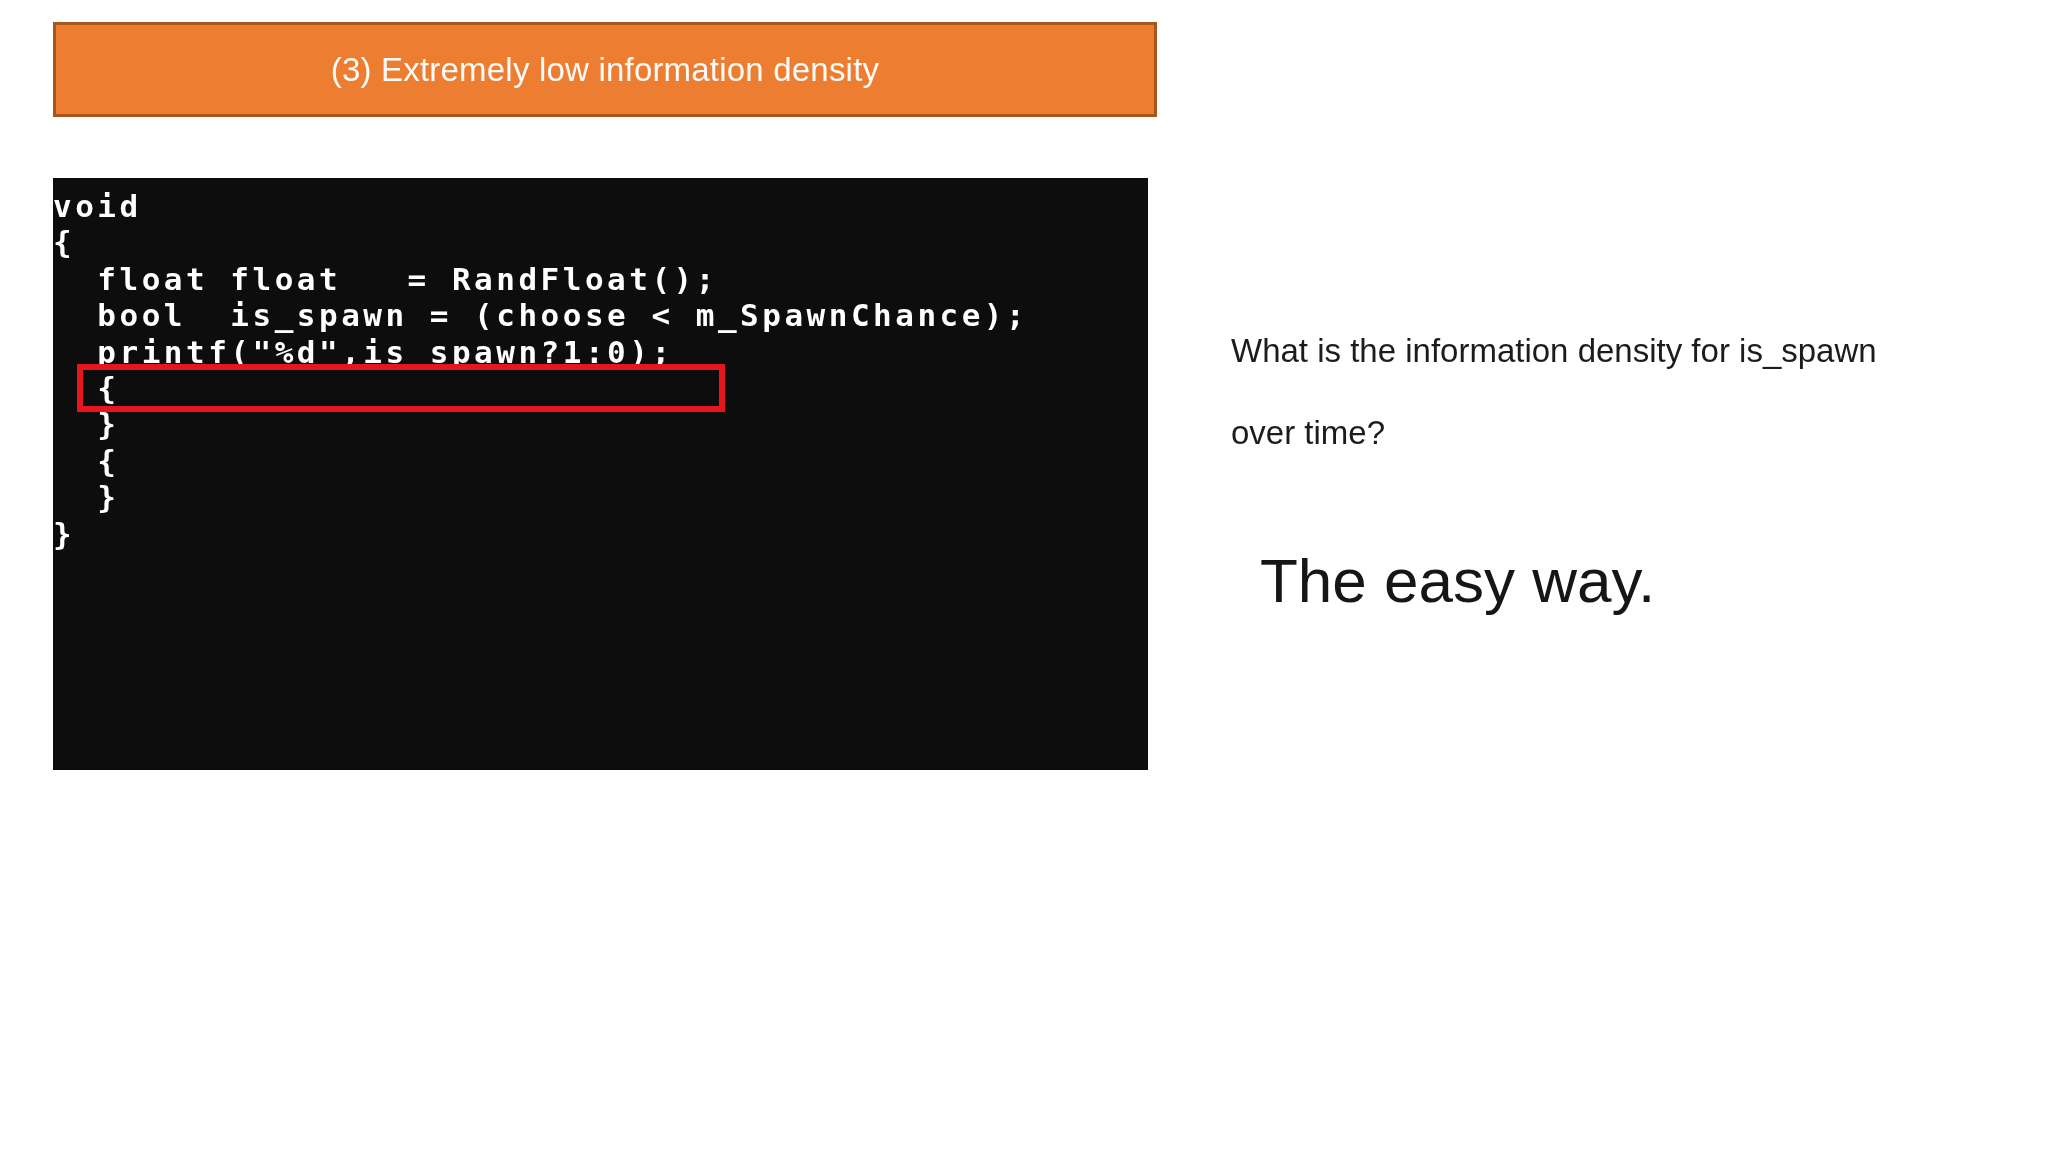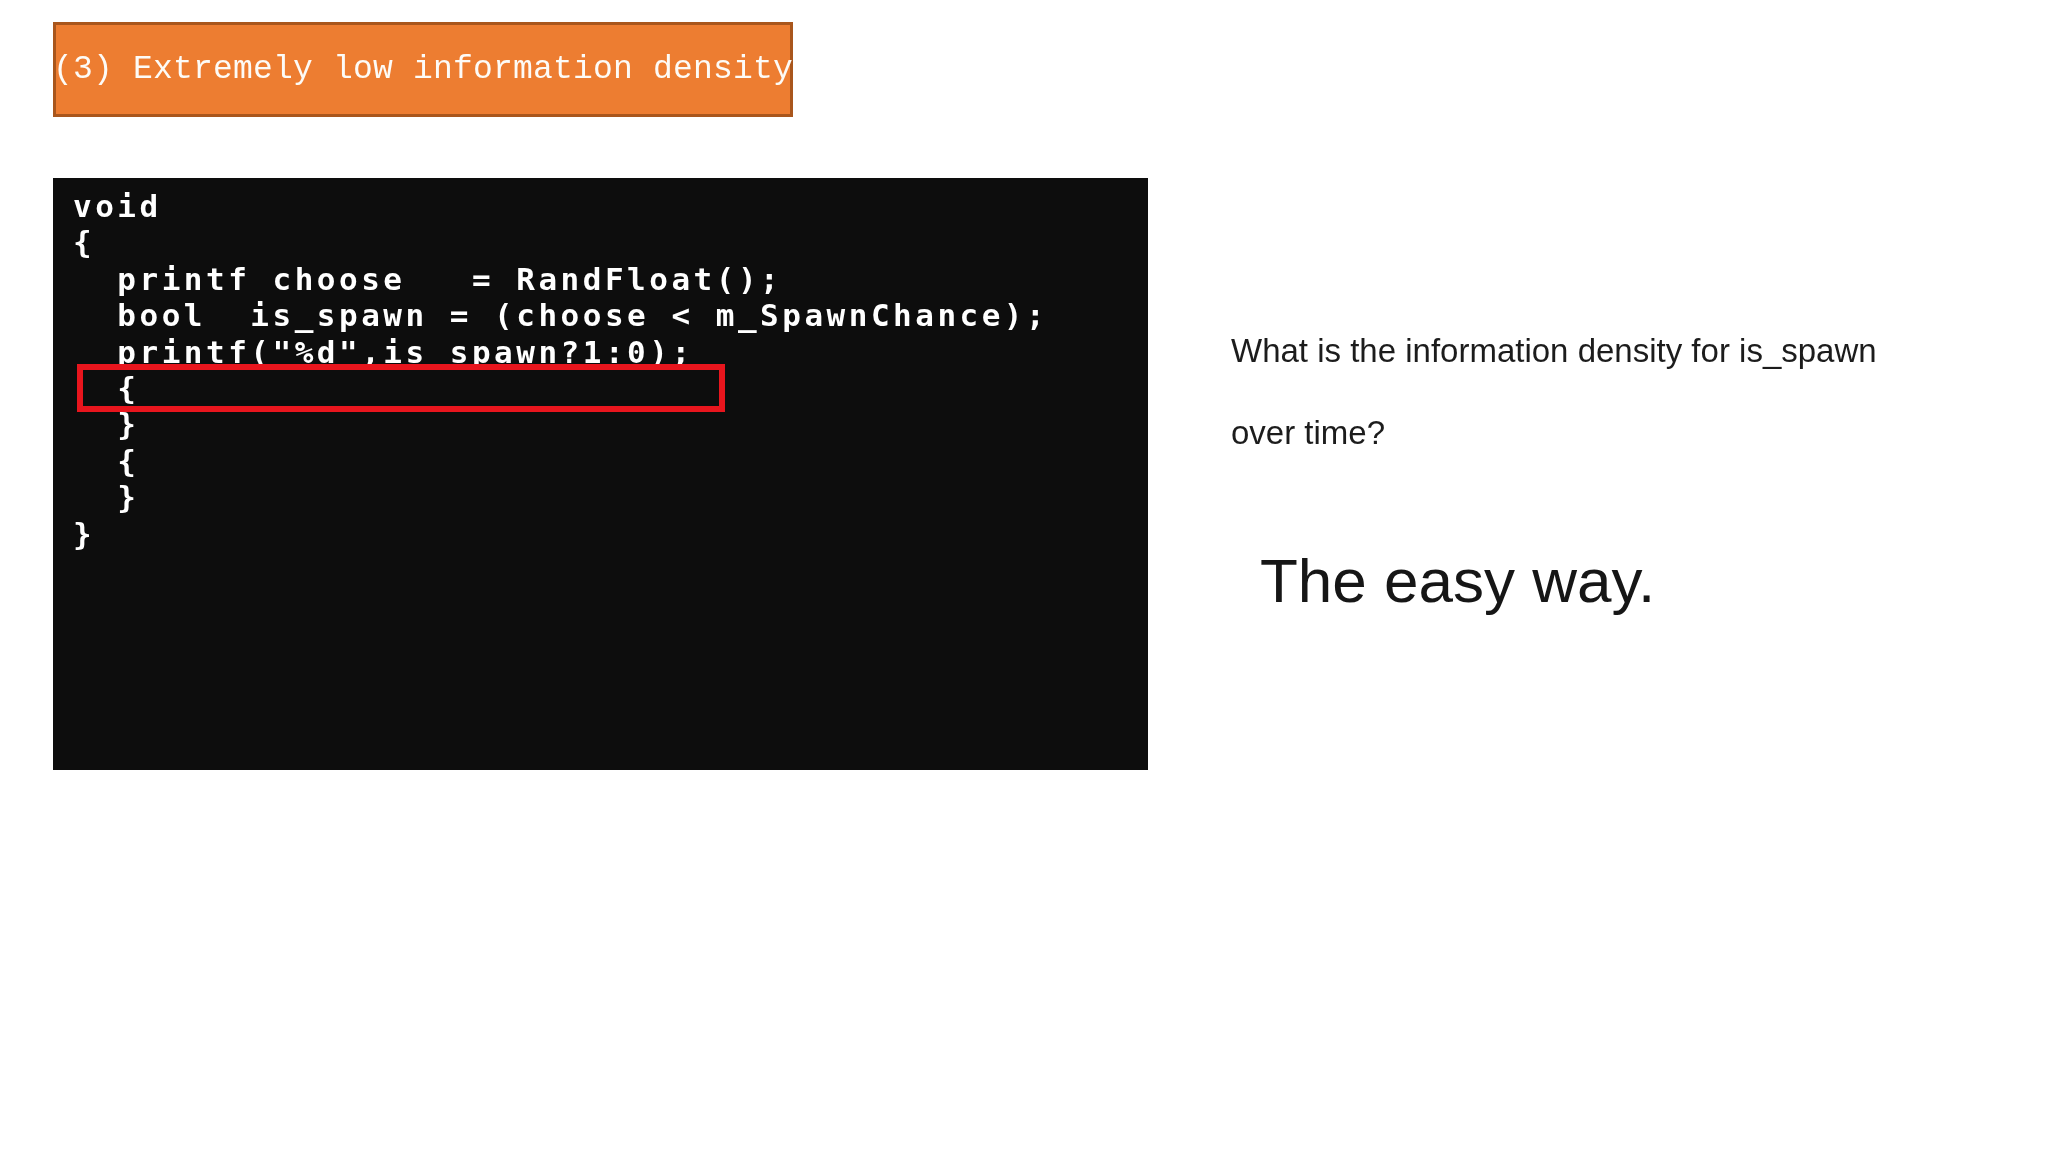--- a/index.html
+++ b/index.html
@@ -14,47 +14,46 @@
     height: 1152px;
     background: #ffffff;
     overflow: hidden;
   }
 
   
   .banner {
     position: absolute;
     left: 53px;
     top: 22px;
-    width: 740px;
+    width: 1104px;
     height: 95px;
     box-sizing: border-box;
     background: #ED7D31;
     border: 3px solid #A9561C;
     display: flex;
     align-items: center;
     justify-content: center;
-    font-family: Liberation Mono, monospace;
   }
   .banner-label {
     color: #FDFBF7;
     font-size: 33px;
     letter-spacing: 0.2px;
     white-space: nowrap;
   }
 
   
   .code-block {
     position: absolute;
     left: 53px;
     top: 178px;
     width: 1095px;
     height: 592px;
     box-sizing: border-box;
     background: #0D0D0D;
-    padding: 10px 0 0 20px;
+    padding: 10px 0 0 0;
     overflow: hidden;
   }
   .code-line {
     font-family: "DejaVu Sans Mono", monospace;
     font-weight: bold;
     font-size: 31px;
     line-height: 36.4px;
     letter-spacing: 3.5px;
     color: #FFFFFF;
     white-space: pre;
@@ -98,21 +97,21 @@
 
 <div class="slide">
 
   <div class="banner">
     <span class="banner-label">(3) Extremely low information density</span>
   </div>
 
   <div class="code-block">
     <div class="code-line">void</div>
     <div class="code-line">{</div>
-    <div class="code-line">  printf choose   = RandFloat();</div>
+    <div class="code-line">  float float   = RandFloat();</div>
     <div class="code-line">  bool  is_spawn = (choose &lt; m_SpawnChance);</div>
     <div class="code-line">  printf("%d",is_spawn?1:0);</div>
     <div class="code-line">  {</div>
     <div class="code-line">  }</div>
     <div class="code-line">  {</div>
     <div class="code-line">  }</div>
     <div class="code-line">}</div>
     <div class="highlight-box"></div>
   </div>
 

